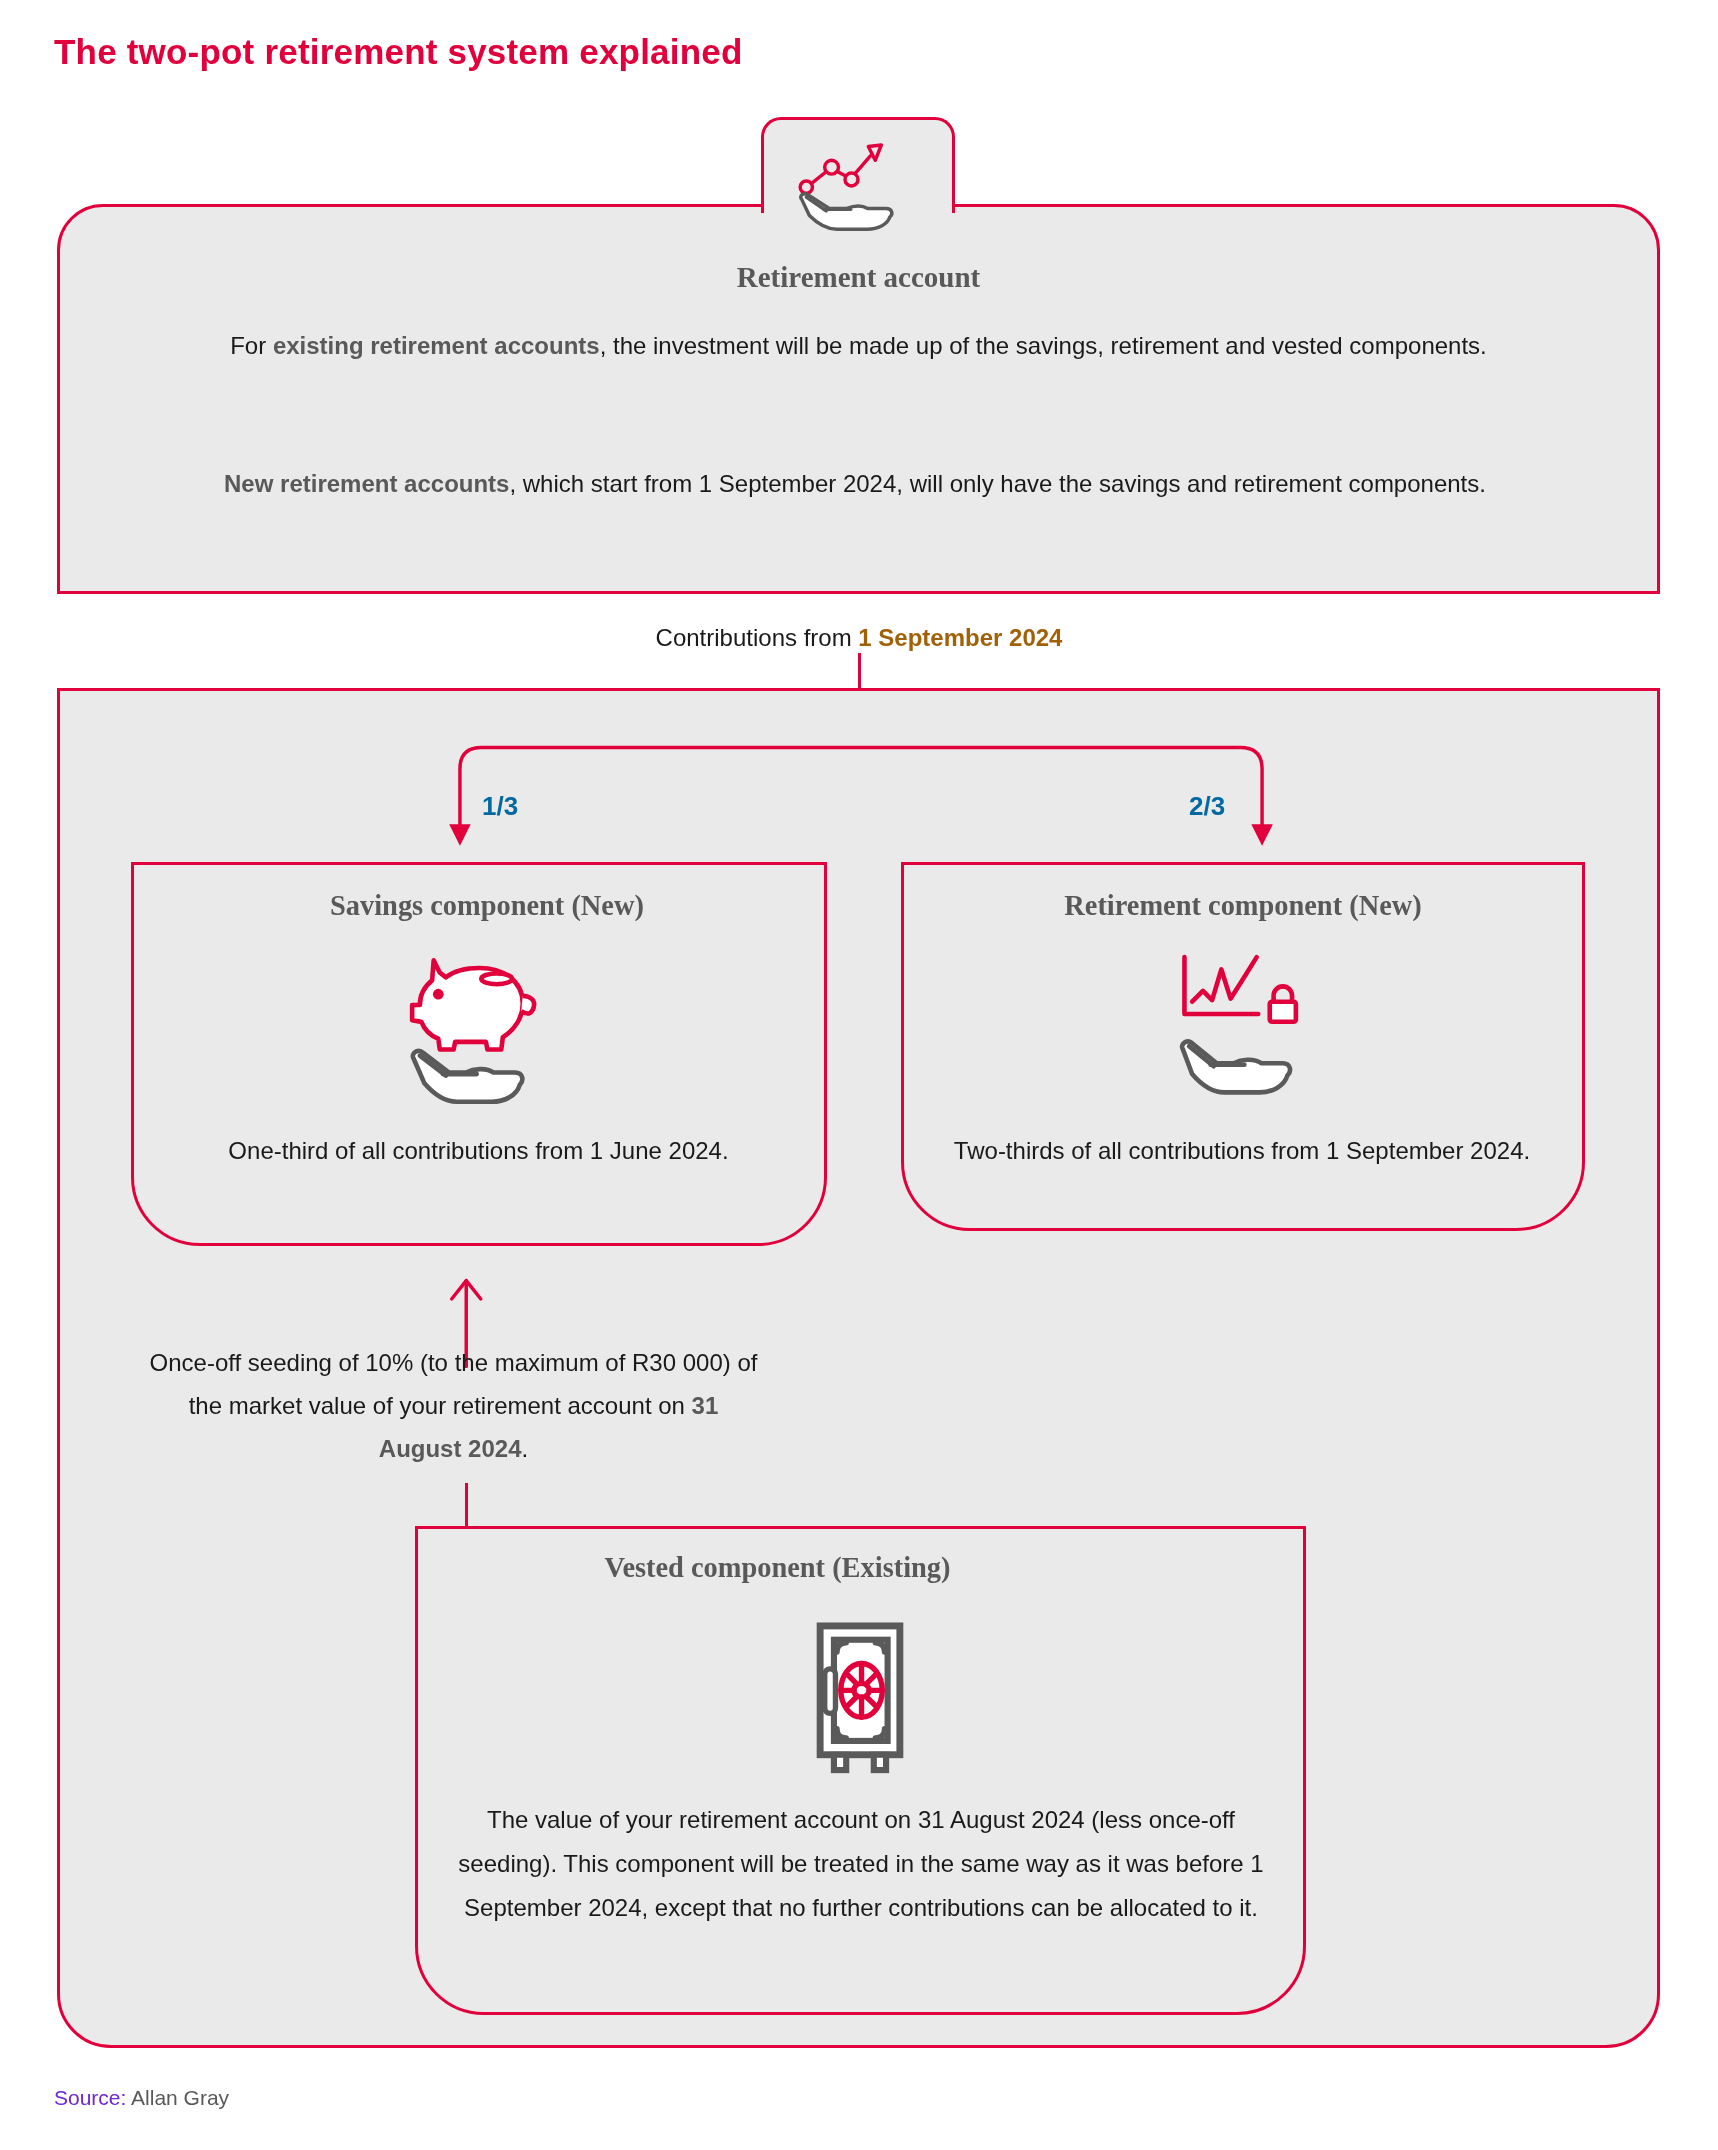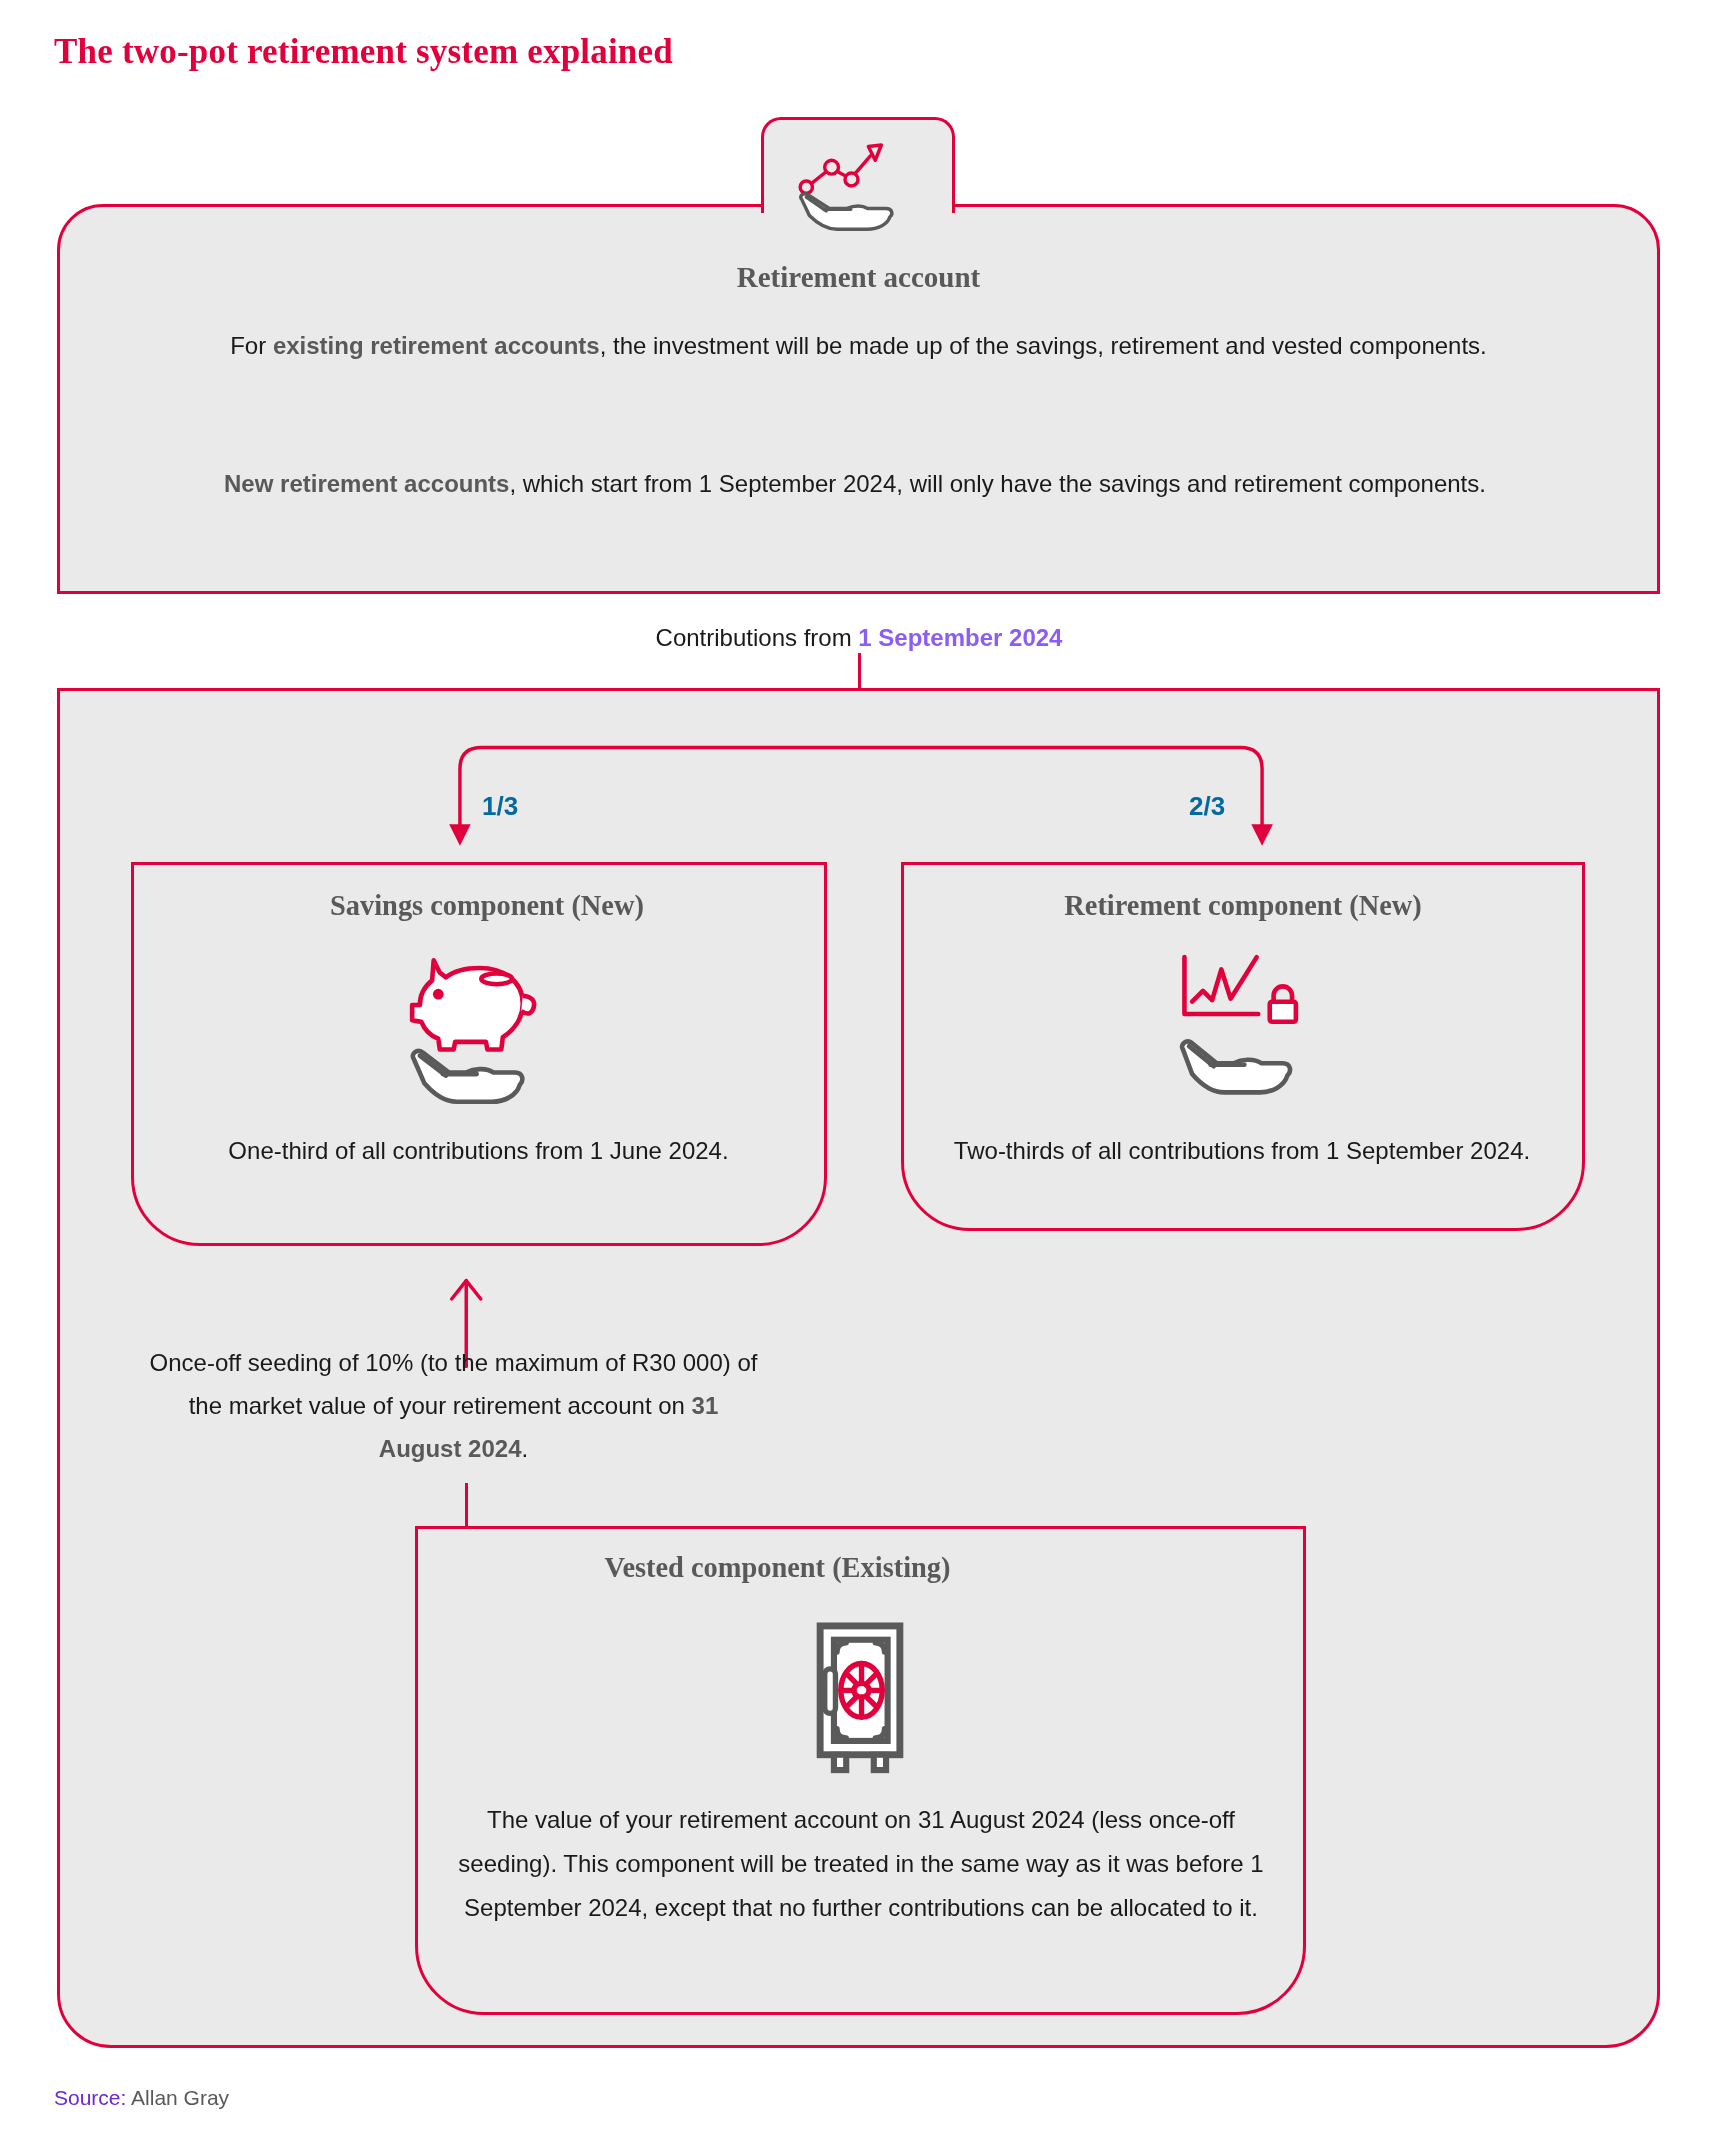--- a/index.html
+++ b/index.html
@@ -7,21 +7,21 @@
     width:1718px;height:2151px;position:relative;overflow:hidden;
     font-family:"Liberation Sans","DejaVu Sans",sans-serif;
     -webkit-font-smoothing:antialiased;
   }
   .stage{position:absolute;inset:0;}
   .abs{position:absolute;}
 
   
   #page-title{
     left:54px;top:32px;
-    font-family:Liberation Serif, serif;
+    font-family:Liberation Sans, sans-serif;
     font-weight:700;font-size:35px;letter-spacing:0.2px;
     color:#E2003C;white-space:nowrap;
   }
 
   
   .panel{background:#EAEAEA;border:3.1px solid #E2003C;box-sizing:border-box;}
 
   
   #retirement-account-panel{
     left:57px;top:204px;width:1603px;height:390px;
@@ -51,21 +51,21 @@
   }
   .body-copy b{color:#595959;font-weight:700;}
   #retirement-account-para-1{left:57px;top:323px;width:1603px;}
   #retirement-account-para-2{left:57px;top:461px;width:1596px;}
 
   
   #contributions-label{
     left:0;top:624px;width:1718px;text-align:center;
     font-size:24px;color:#1a1a1a;
   }
-  #contributions-label b{color:#8b5cf6;font-weight:700;text-align:center;}
+  #contributions-label b{color:#a16207;font-weight:700;text-align:center;}
   #contrib-stem{left:858px;top:653px;width:3.1px;height:134px;background:#E2003C;}
 
   
   #components-panel{
     left:57px;top:688px;width:1603px;height:1360px;
     border-radius:0 0 54px 54px;border-top:3.1px solid #E2003C;
   }
 
   
   #split-arrows{left:400px;top:738px;width:922px;height:108px;}

